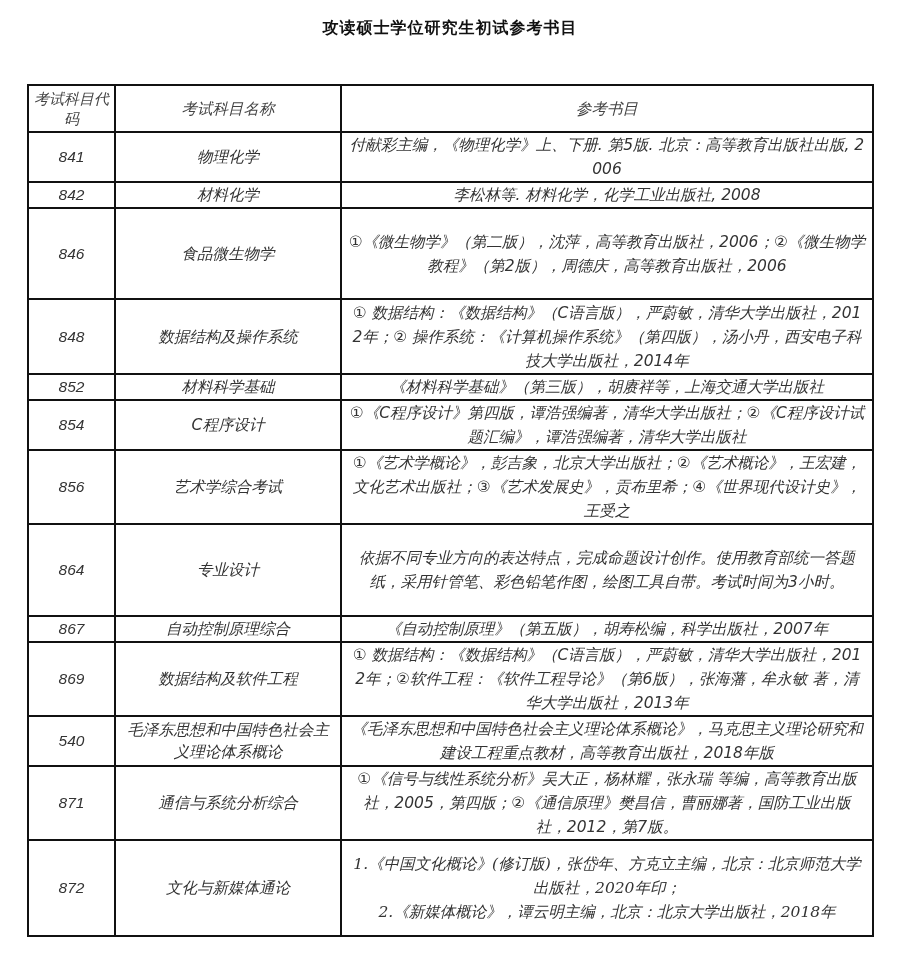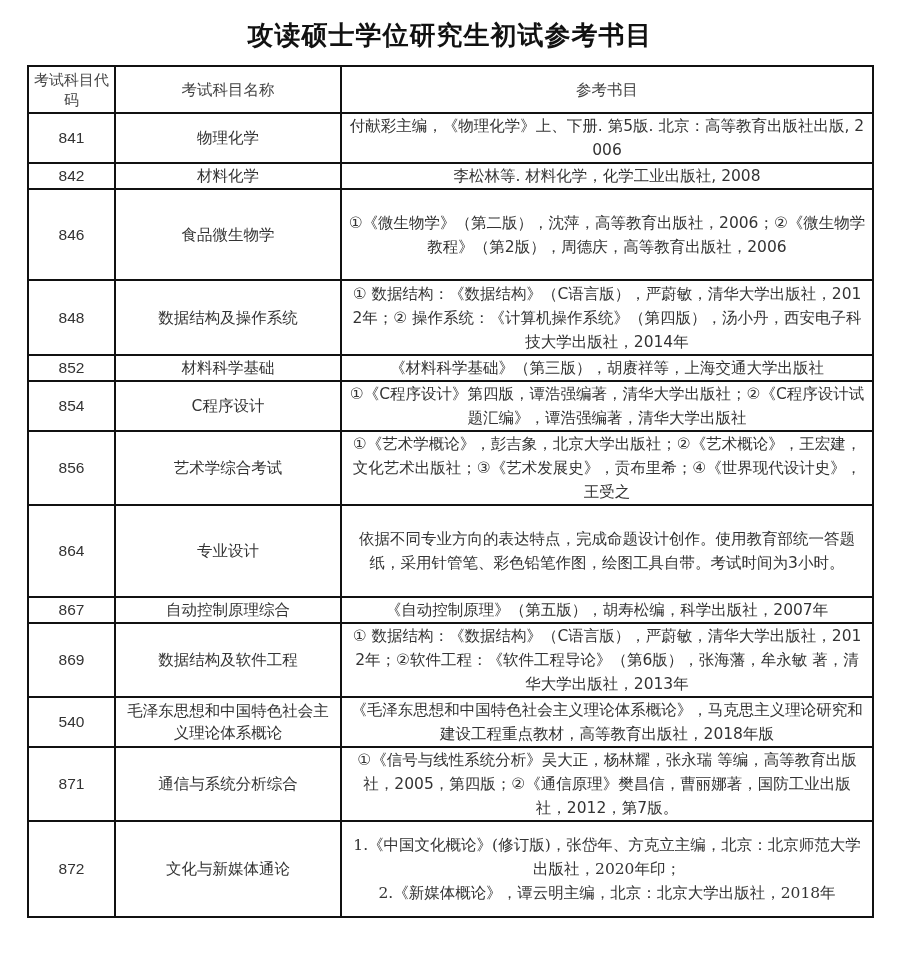--- a/index.html
+++ b/index.html
@@ -1,21 +1,21 @@
 <!DOCTYPE html>
 <html><head>
 <meta charset="utf-8">
 <style>
   html, body { margin: 0; padding: 0; background: #ffffff; }
   body { width: 900px; height: 966px; position: relative; overflow: hidden;
          font-family: "DejaVu Sans", "Liberation Sans", sans-serif; color: #222; }
   .title { position: absolute; top: 18px; left: 0; width: 900px; text-align: center;
-           font-size: 26px; font-weight: bold; color: #111; letter-spacing: 1px; }
-  table.ref { position: absolute; top: 65px; left: 27px; width: 845px;
-              border-collapse: collapse; table-layout: fixed; }
+           font-size: 16px; font-weight: bold; color: #111; letter-spacing: 1px; }
+  table.ref { position: absolute; top: 84px; left: 27px; width: 845px;
+              border-collapse: collapse; table-layout: fixed; font-style: italic; }
   table.ref td { border: 2px solid #111; padding: 0 6px; font-size: 15.5px; line-height: 24px;
                  vertical-align: middle; color: #333; }
   td.code { text-align: center; font-family: "Liberation Sans", sans-serif; font-size: 16px; color: #222; }
   td.name { text-align: center; }
   td.books { text-align: center; padding-left: 4px; padding-right: 4px; word-break: break-all; }
   tr.head td { color: #444; }
   tr.head td.code { font-size: 15px; line-height: 20px; padding: 0 2px; }
 </style>
 </head>
 <body>

